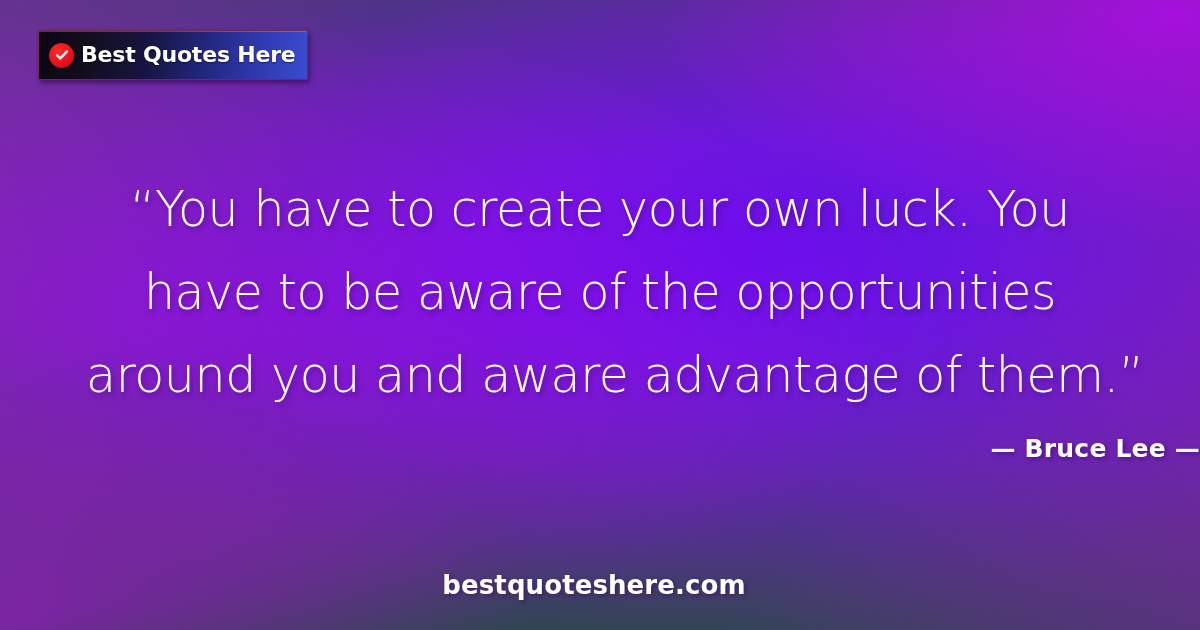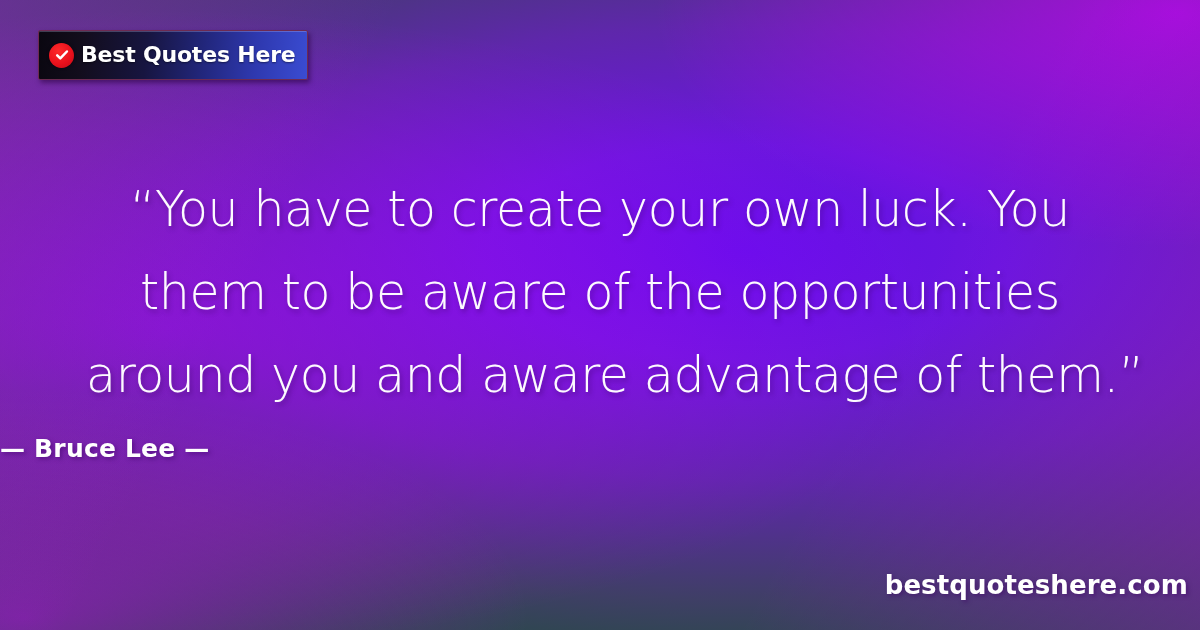--- a/index.html
+++ b/index.html
@@ -127,38 +127,39 @@
     text-shadow: 2px 3px 5px rgba(58, 0, 96, 0.45),
                  0 0 1px rgba(255,255,255,0.25);
   }
 
   
   #attribution {
     position: absolute;
     left: 0;
     right: 0;
     top: 434px;
-    text-align: left;
+    text-align: right;
+    padding-left: 16px;
   }
   #attribution-text {
     color: #ffffff;
     font-family: "DejaVu Sans", sans-serif;
     font-weight: bold;
     font-size: 25px;
     letter-spacing: 0.2px;
     text-shadow: 2px 2px 4px rgba(60, 0, 100, 0.5);
   }
 
   
   #footer-url-wrap {
     position: absolute;
     left: 0;
     right: 12px;
     top: 570px;
-    text-align: right;
+    text-align: center;
   }
   #footer-url {
     color: #ffffff;
     font-family: "DejaVu Sans", sans-serif;
     font-weight: bold;
     font-size: 26px;
     letter-spacing: 0.1px;
     text-shadow: 2px 2px 4px rgba(60, 0, 100, 0.5);
   }
 </style>
@@ -176,21 +177,21 @@
     <span id="brand-check-icon">
       <svg width="16" height="16" viewBox="0 0 16 16" aria-hidden="true">
         <path d="M3.2 8.3 L6.3 11.4 L12.9 4.5" fill="none" stroke="#ffffff" stroke-width="2.5" stroke-linecap="round" stroke-linejoin="round"></path>
       </svg>
     </span>
     <span id="brand-title">Best Quotes Here</span>
   </div>
 
   <div id="quote-block">
     <span class="quote-line">“You have to create your own luck. You</span>
-    <span class="quote-line">them to be aware of the opportunities</span>
+    <span class="quote-line">have to be aware of the opportunities</span>
     <span class="quote-line">around you and aware advantage of them.”</span>
   </div>
 
   <div id="attribution">
     <span id="attribution-text">— Bruce Lee —</span>
   </div>
 
   <div id="footer-url-wrap">
     <span id="footer-url">bestquoteshere.com</span>
   </div>

